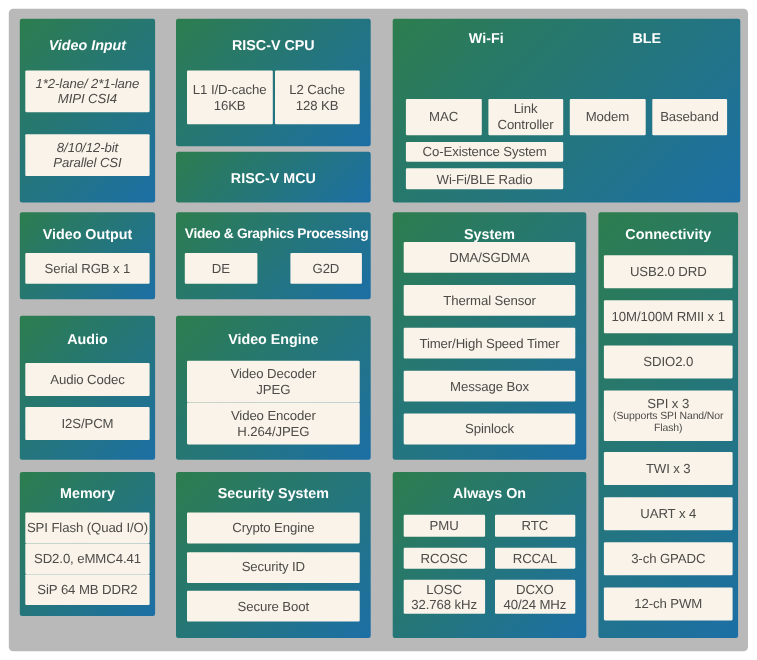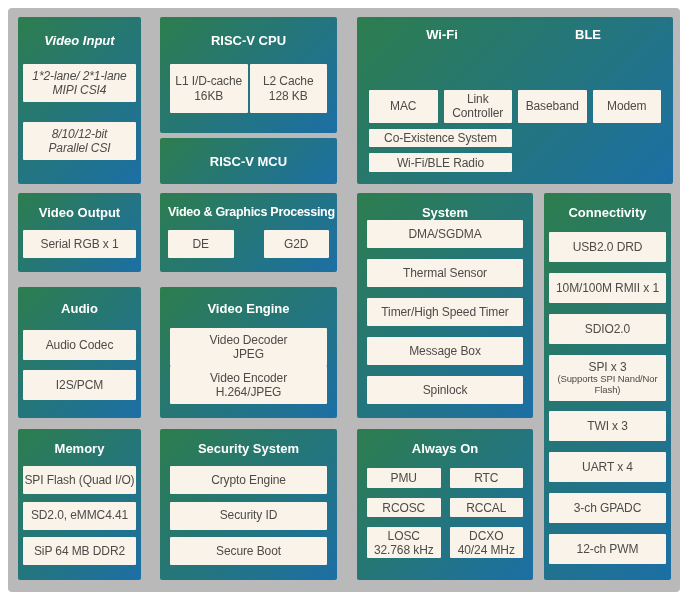--- a/index.html
+++ b/index.html
@@ -80,22 +80,22 @@
   </section>
 
   <section class="block" style="left:357px;top:17px;width:316px;height:167px;padding:10px 12px 12px;gap:40px;">
     <div class="wifi-titles">
       <h3 class="block-title">Wi-Fi</h3>
       <h3 class="block-title">BLE</h3>
     </div>
     <div class="wifi-grid">
       <div class="box">MAC</div>
       <div class="box">Link Controller</div>
+      <div class="box">Modem</div>
       <div class="box">Baseband</div>
-      <div class="box">Modem</div>
       <div class="box span2">Co-Existence System</div>
       <div class="box span2">Wi-Fi/BLE Radio</div>
     </div>
   </section>
 
   <section class="block" style="left:18px;top:193px;width:123px;height:79px;padding:12px 5px 14px;">
     <h3 class="block-title">Video Output</h3>
     <div class="stack" style="justify-content:flex-end;">
       <div class="box h1">Serial RGB x 1</div>
     </div>
@@ -149,21 +149,21 @@
   <section class="block" style="left:160px;top:287px;width:177px;height:131px;padding:14px 10px 15px;">
     <h3 class="block-title" style="margin-bottom:12px;">Video Engine</h3>
     <div class="stack">
       <div class="box h2">Video Decoder
 JPEG</div>
       <div class="box h2">Video Encoder
 H.264/JPEG</div>
     </div>
   </section>
 
-  <section class="block" style="left:18px;top:429px;width:123px;height:151px;padding:12px 5px 15px;">
+  <section class="block" style="left:18px;top:429px;width:123px;height:131px;padding:12px 5px 15px;">
     <h3 class="block-title" style="margin-bottom:10px;">Memory</h3>
     <div class="stack">
       <div class="box h1">SPI Flash (Quad I/O)</div>
       <div class="box h1">SD2.0, eMMC4.41</div>
       <div class="box h1">SiP 64 MB DDR2</div>
     </div>
   </section>
 
   <section class="block" style="left:160px;top:429px;width:177px;height:151px;padding:12px 10px 15px;">
     <h3 class="block-title" style="margin-bottom:10px;">Security System</h3>

